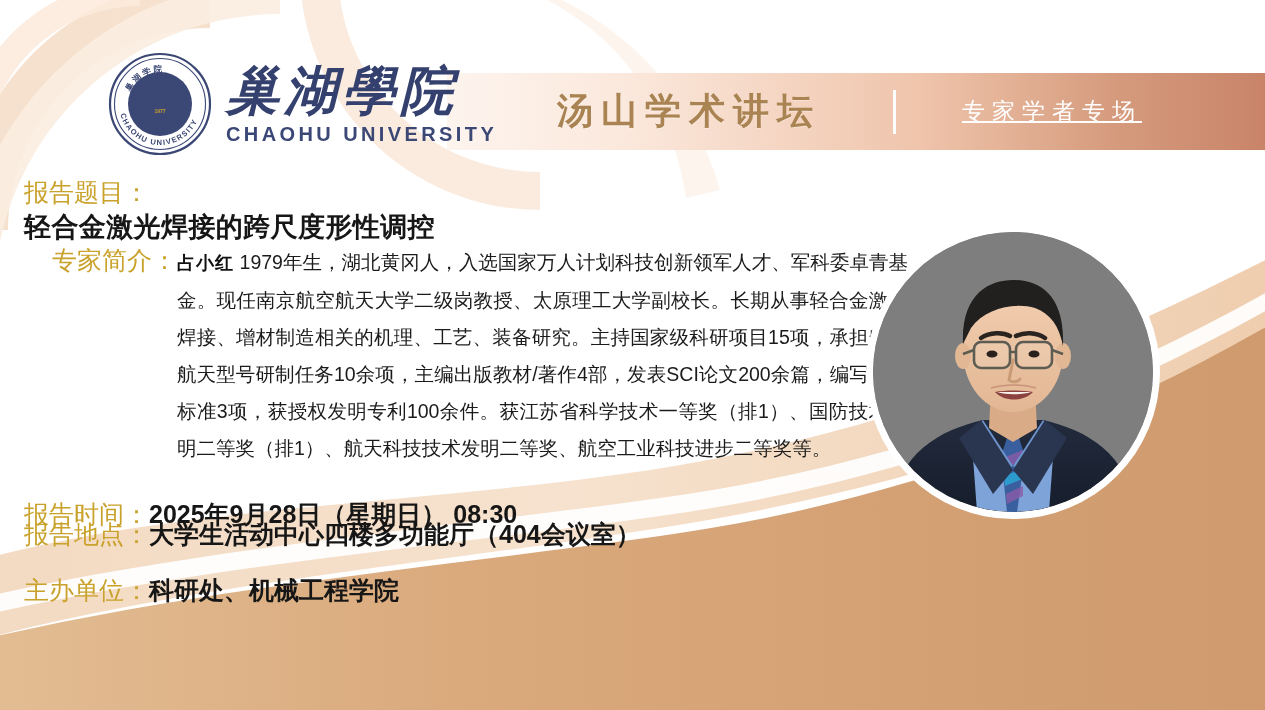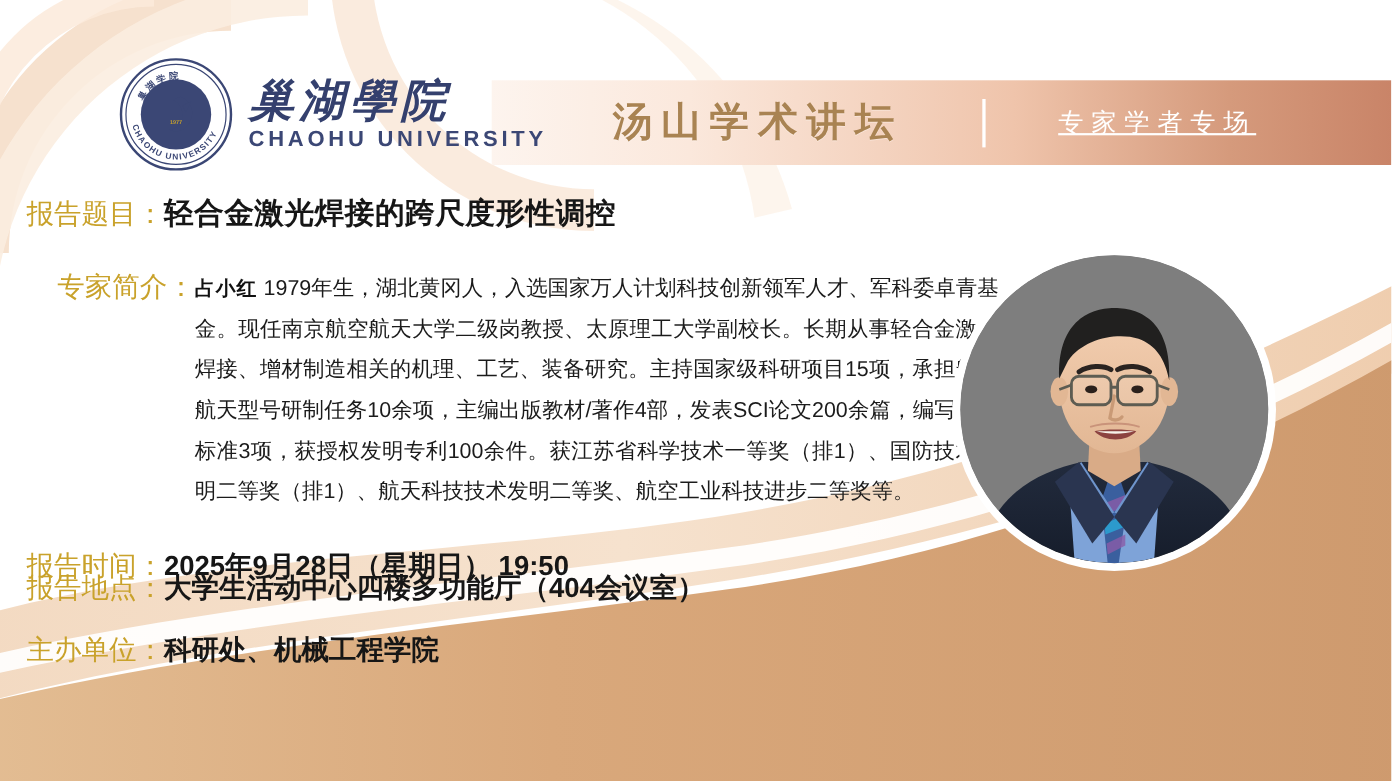--- a/index.html
+++ b/index.html
@@ -24,21 +24,21 @@
   .header { position:absolute; left:0; top:0; width:1265px; height:160px; }
 
   .logo-block {
     position:absolute; left:108px; top:52px;
     display:flex; align-items:center; gap:14px;
   }
   .seal { width:104px; height:104px; flex:0 0 auto; }
   .logo-words { display:flex; flex-direction:column; align-items:flex-start; }
   .logo-cn {
     font-family:"Liberation Serif","DejaVu Serif",serif;
-    font-size:41px; font-weight:700; color:#34406e;
+    font-size:53px; font-weight:700; color:#34406e;
     letter-spacing:5px; line-height:1.12;
     font-style:italic;
     white-space:nowrap;
   }
   .logo-en {
     font-size:20px; font-weight:700; color:#3b4775;
     letter-spacing:3.4px; white-space:nowrap;
     margin-top:1px;
   }
 
@@ -71,21 +71,21 @@
   
   .label {
     color:#c9a22b;
     font-size:25px;
     font-weight:400;
     white-space:nowrap;
     flex:0 0 auto;
   }
   .row { position:absolute; display:flex; align-items:baseline; }
 
-  #row-title { left:24px; top:176px; }
+  #row-title { left:24px; top:176px;flex-direction:column; }
   .title-text {
     font-size:27px; font-weight:700; color:#161616;
     letter-spacing:.4px; white-space:nowrap;
   }
 
   #row-bio { left:24px; top:244px; width:856px; align-items:flex-start;margin-left:28px; }
   .bio-body { width:735px; }
   .bio-p {
     font-size:19.5px; color:#1b1b1b; line-height:37px;
     text-align:justify; text-justify:inter-ideograph;
@@ -196,21 +196,21 @@
 
   <div class="row" id="row-bio">
     <span class="label">专家简介：</span>
     <div class="bio-body">
       <p class="bio-p"><span class="bio-name">占小红</span> <span>1979年生，湖北黄冈人，入选国家万人计划科技创新领军人才、军科委卓青基金。现任南京航空航天大学二级岗教授、太原理工大学副校长。长期从事轻合金激光焊接、增材制造相关的机理、工艺、装备研究。主持国家级科研项目15项，承担航空航天型号研制任务10余项，主编出版教材/著作4部，发表SCI论文200余篇，编写国家标准3项，获授权发明专利100余件。获江苏省科学技术一等奖（排1）、国防技术发明二等奖（排1）、航天科技技术发明二等奖、航空工业科技进步二等奖等。</span></p>
     </div>
   </div>
 
   <div class="row" id="row-time">
     <span class="label">报告时间：</span>
-    <span class="value-strong">2025年9月28日（星期日） 19:50</span>
+    <span class="value-strong">2025年9月28日（星期日） 08:30</span>
   </div>
 
   <div class="row" id="row-place">
     <span class="label">报告地点：</span>
     <span class="value-strong">大学生活动中心四楼多功能厅（404会议室）</span>
   </div>
 
   <div class="row" id="row-host">
     <span class="label">主办单位：</span>
     <span class="value-strong">科研处、机械工程学院</span>

